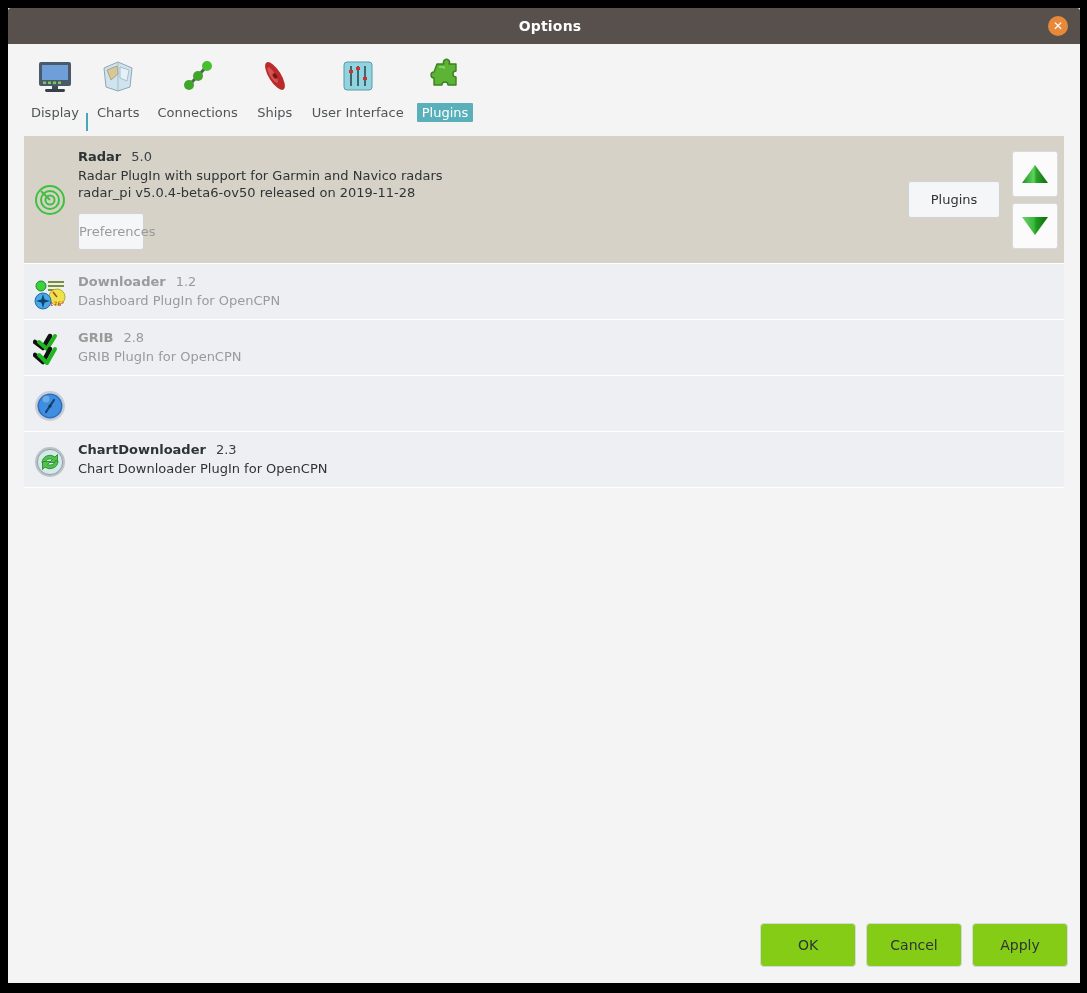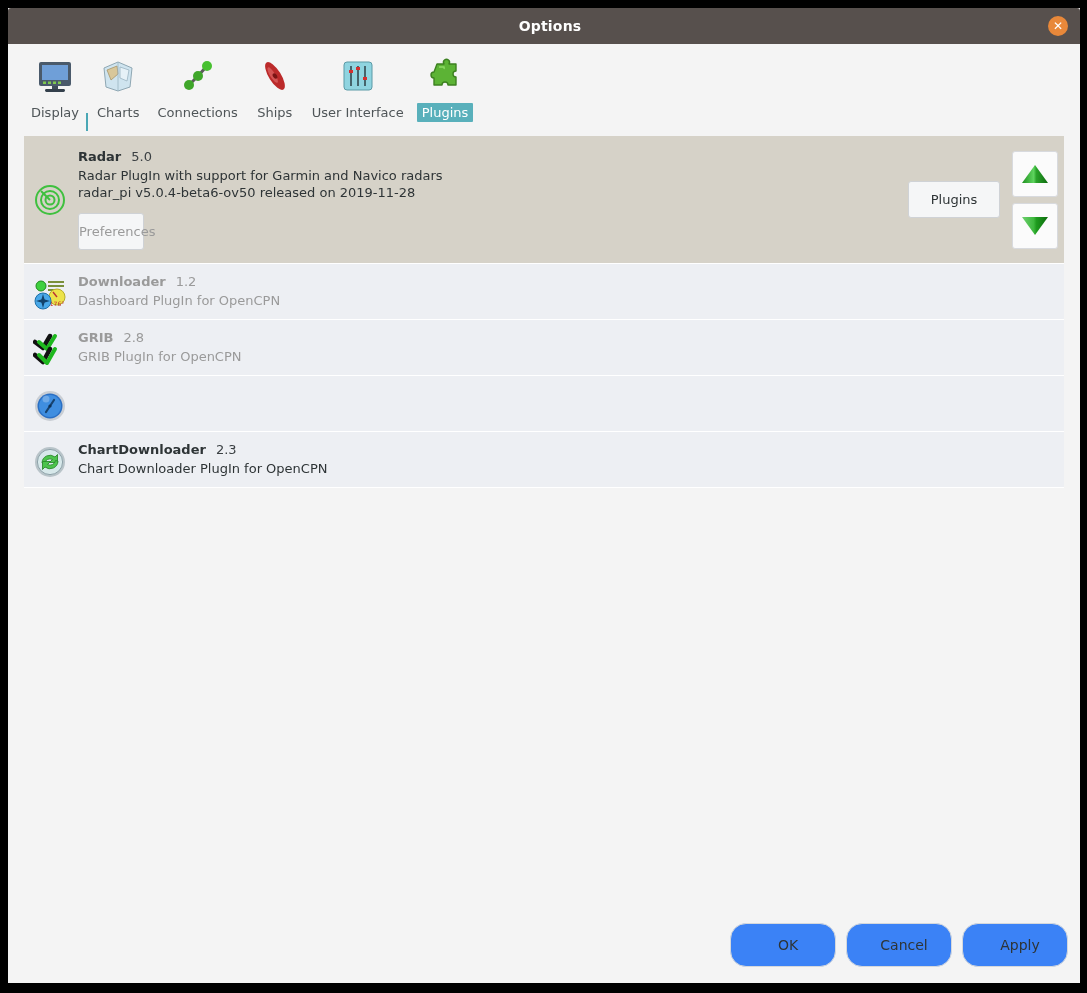--- a/index.html
+++ b/index.html
@@ -243,32 +243,31 @@
     display: flex;
     align-items: center;
     justify-content: flex-end;
     padding-right: 12px;
     box-sizing: border-box;
     gap: 10px;
   }
   .btn-dialog {
     width: 94px;
     height: 42px;
-    background: #3b82f6;
+    background: #84cc16;
     border: 1px solid #d5d8dc;
-    border-radius: 16px;
+    border-radius: 4px;
     font-size: 14px;
     color: #2e3436;
     display: flex;
     align-items: center;
     justify-content: center;
     cursor: pointer;
     user-select: none;
     font-family: "DejaVu Sans", "Liberation Sans", sans-serif;
-    padding-left: 10px;
   }
 </style>
 </head>
 <body>
 
 <div id="window">
 
   <div id="titlebar">
     <div class="title-text">Options</div>
     <div id="close-btn">✕</div>

